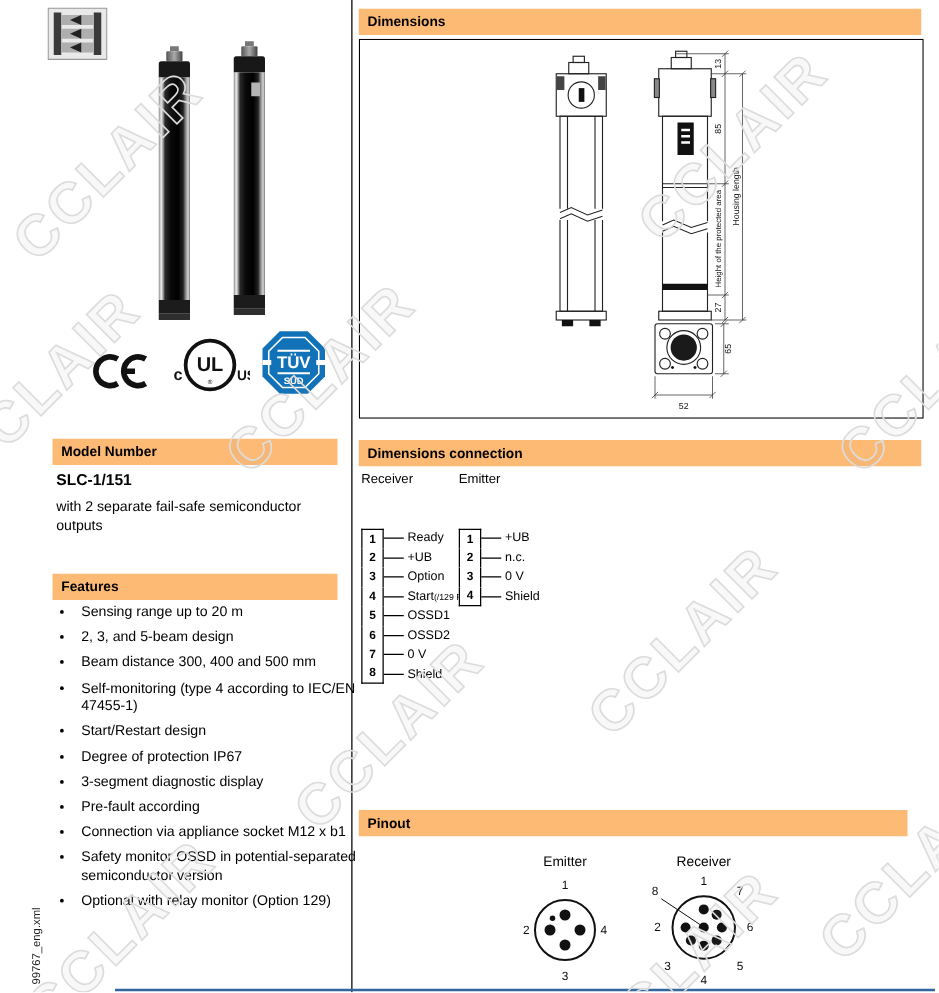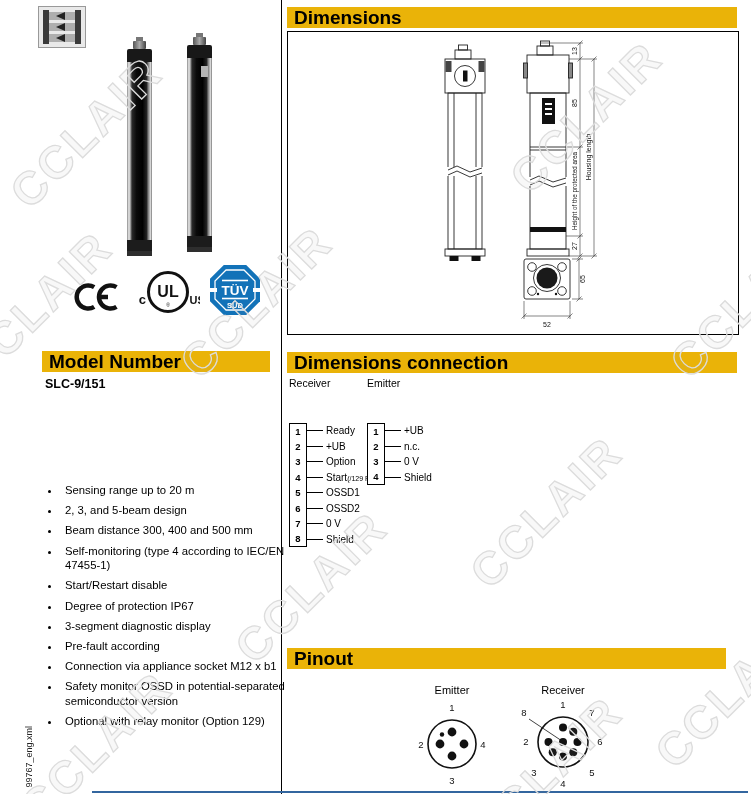--- a/index.html
+++ b/index.html
@@ -1,21 +1,21 @@
 <!DOCTYPE html>
 <html><head>
 <meta charset="utf-8">
 <style>
   html,body{margin:0;padding:0;background:#fff;}
   #page{position:relative;width:751px;height:794px;background:#fff;overflow:hidden;
         font-family:"Liberation Sans",sans-serif;color:#000;}
   .abs{position:absolute;}
   
-  .section-bar{position:absolute;height:21px;background:#eab308;display:flex;align-items:center;
-               padding-left:7px;box-sizing:border-box;font-weight:bold;font-size:19px;color:#000;}
+  .section-bar{position:absolute;height:21px;background:#fdba74;display:flex;align-items:center;
+               padding-left:7px;box-sizing:border-box;font-weight:bold;font-size:11px;color:#000;}
   
   #divider{position:absolute;left:281px;top:0;width:1px;height:794px;background:#000;}
   #bottom-rule{position:absolute;left:92px;right:3px;bottom:1px;height:2.5px;background:#33669f;}
   
   .wm{position:absolute;font-weight:bold;font-size:46px;letter-spacing:3px;
       color:rgba(150,150,150,0.07);-webkit-text-stroke:1.3px #dcdcdc;
       transform:rotate(-45deg);white-space:nowrap;pointer-events:none;z-index:6;}
   
   .tower{position:absolute;width:25px;z-index:1;}
   .tower .tip{width:7px;height:4px;background:#777;margin:0 auto;}
@@ -120,28 +120,30 @@
     <polygon points="15.8,2 38.2,2 52,15.8 52,38.2 38.2,52 15.8,52 2,38.2 2,15.8" fill="none" stroke="#fff" stroke-width="1.6" transform="translate(27,27) scale(0.8) translate(-27,-27)"></polygon>
     <line x1="2" y1="27" x2="9" y2="27" stroke="#fff" stroke-width="4"></line>
     <line x1="45" y1="27" x2="52" y2="27" stroke="#fff" stroke-width="4"></line>
     <line x1="14" y1="17.5" x2="40" y2="17.5" stroke="#fff" stroke-width="1.6"></line>
     <line x1="14" y1="35.5" x2="40" y2="35.5" stroke="#fff" stroke-width="1.6"></line>
     <text x="27" y="31.5" text-anchor="middle" font-size="13.5" font-weight="bold" fill="#fff">TÜV</text>
     <text x="27" y="44.5" text-anchor="middle" font-size="7.5" font-weight="bold" fill="#fff">SÜD</text>
   </svg>
 
   <div class="section-bar" style="left:42px;top:351px;width:228px">Model Number</div>
-  <div class="model-name">SLC-9/151</div>
-
+  <div class="model-name">SLC-1/151</div>
+  <div class="model-desc">with 2 separate fail-safe semiconductor outputs</div>
+
+  <div class="section-bar" style="left:42px;top:459px;width:228px">Features</div>
   <ul id="features-list">
     <li>Sensing range up to 20 m</li>
     <li>2, 3, and 5-beam design</li>
     <li>Beam distance 300, 400 and 500 mm</li>
     <li>Self-monitoring (type 4 according to IEC/EN 47455-1)</li>
-    <li>Start/Restart disable</li>
+    <li>Start/Restart design</li>
     <li>Degree of protection IP67</li>
     <li>3-segment diagnostic display</li>
     <li>Pre-fault according</li>
     <li>Connection via appliance socket M12 x b1</li>
     <li>Safety monitor OSSD in potential-separated semiconductor version</li>
     <li>Optional with relay monitor (Option 129)</li>
   </ul>
 
   <div id="side-code">99767_eng.xml</div>
 

